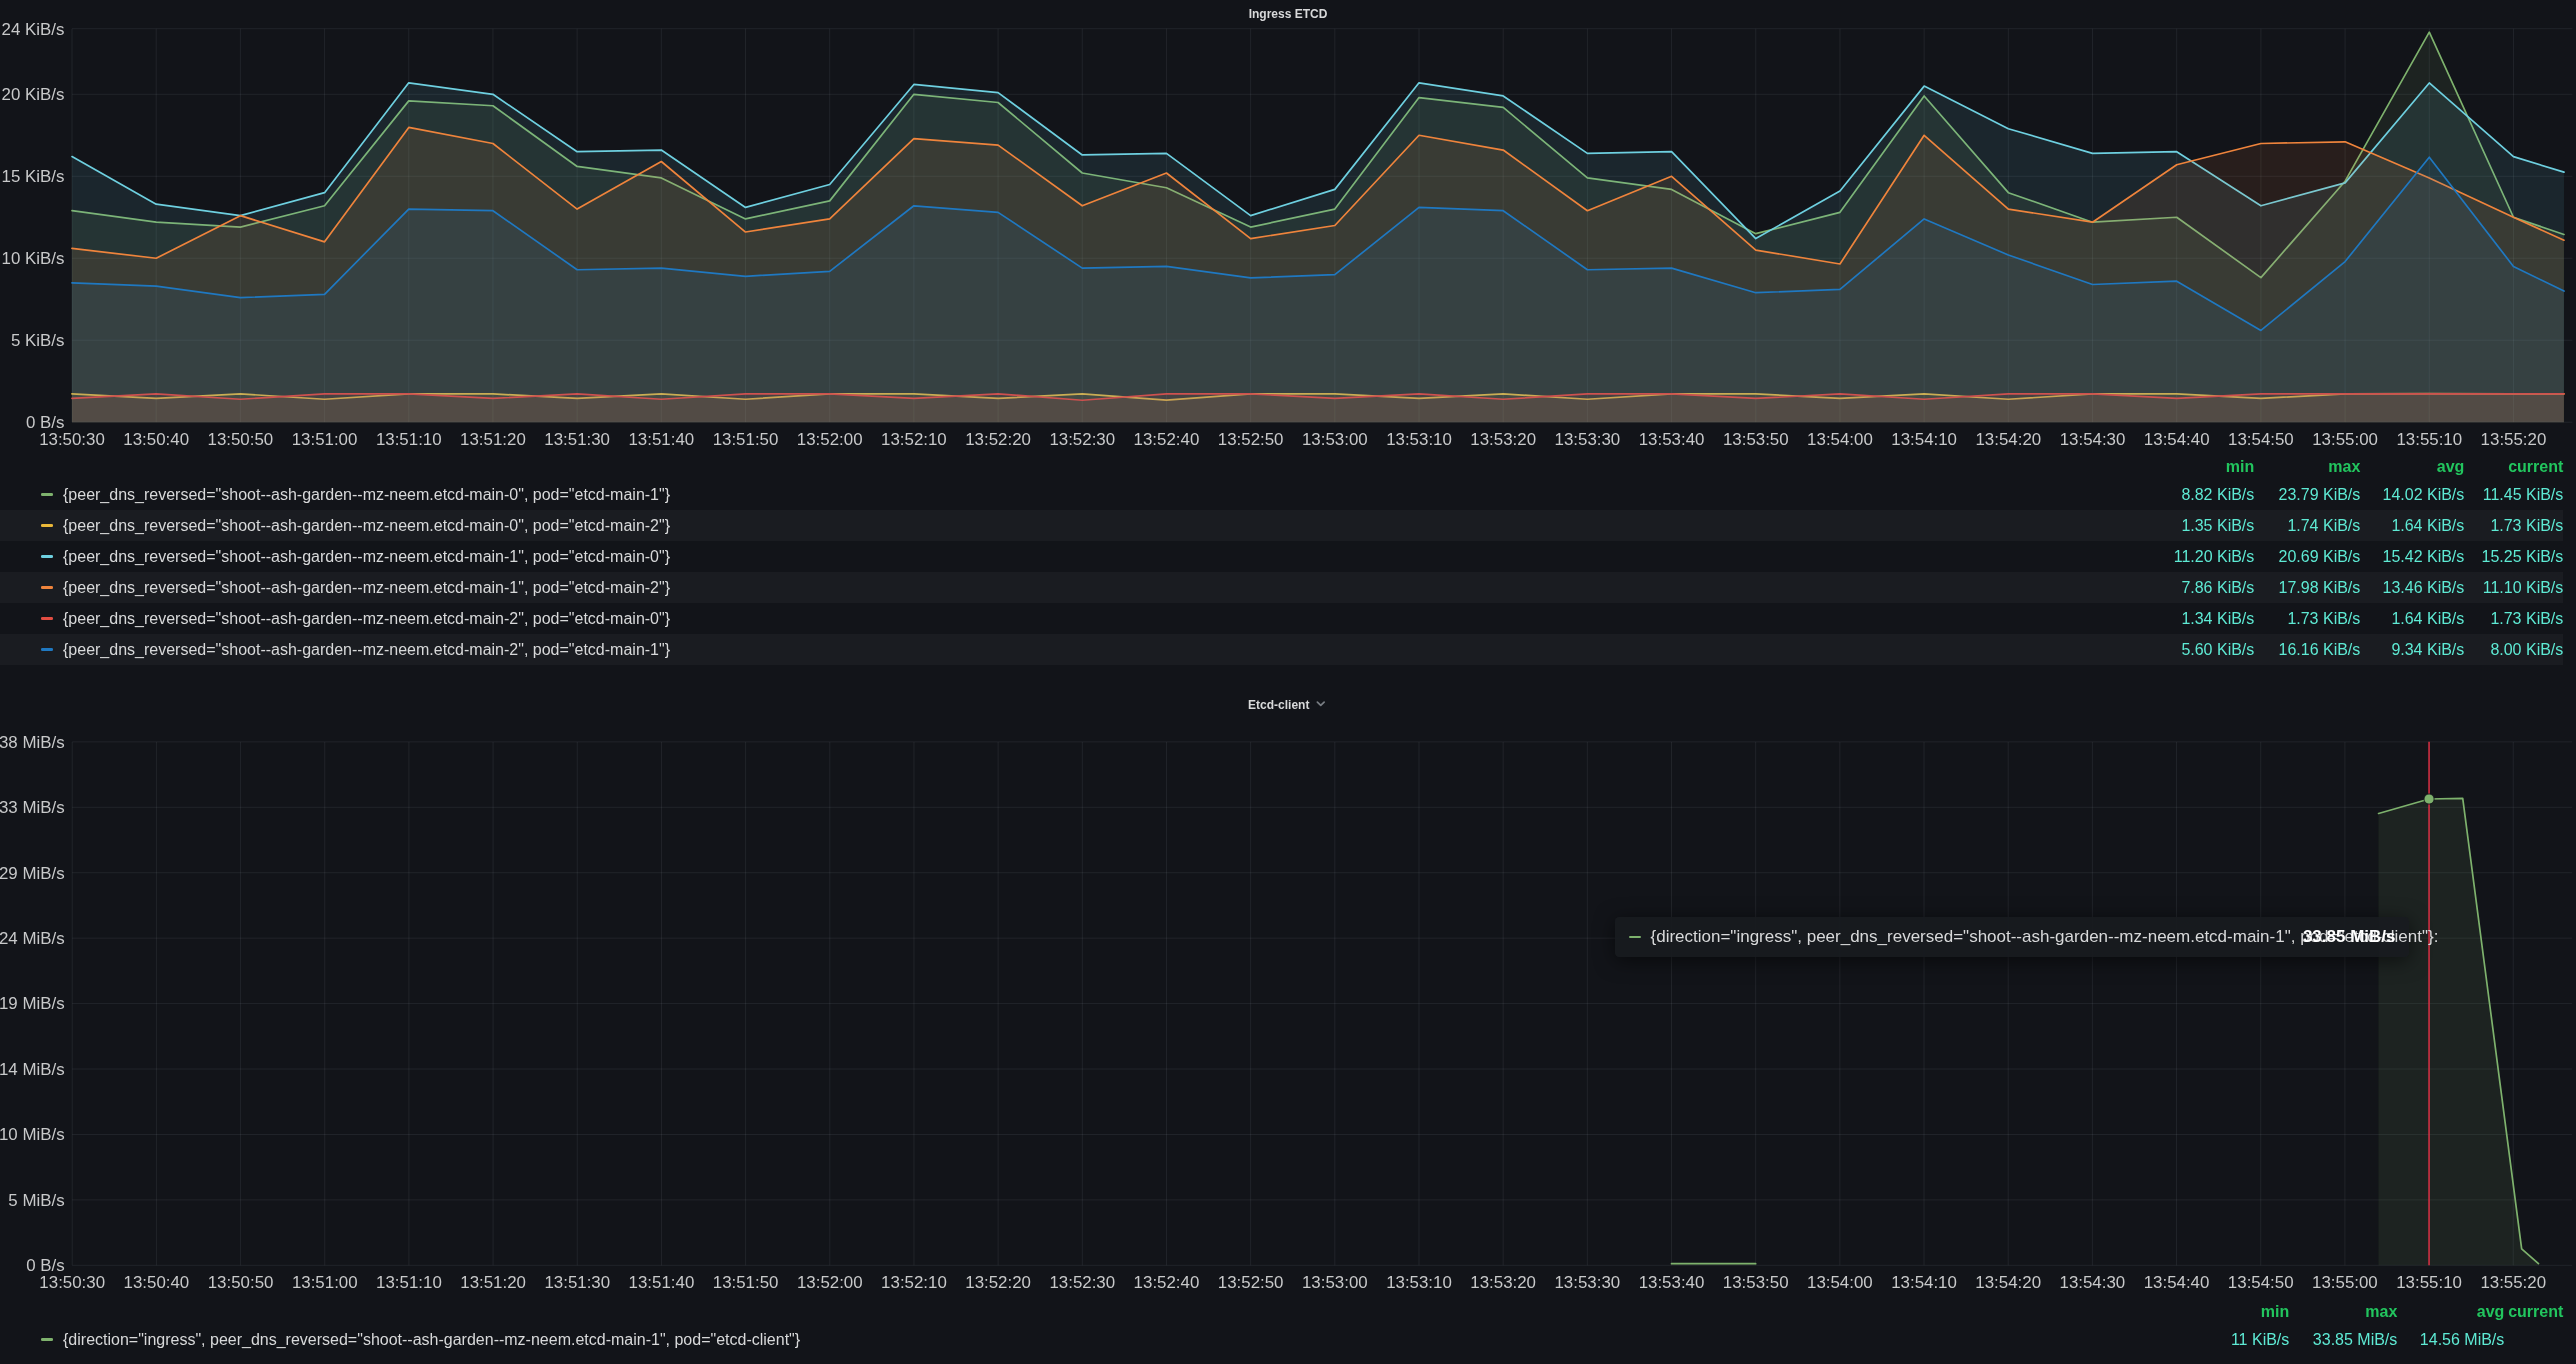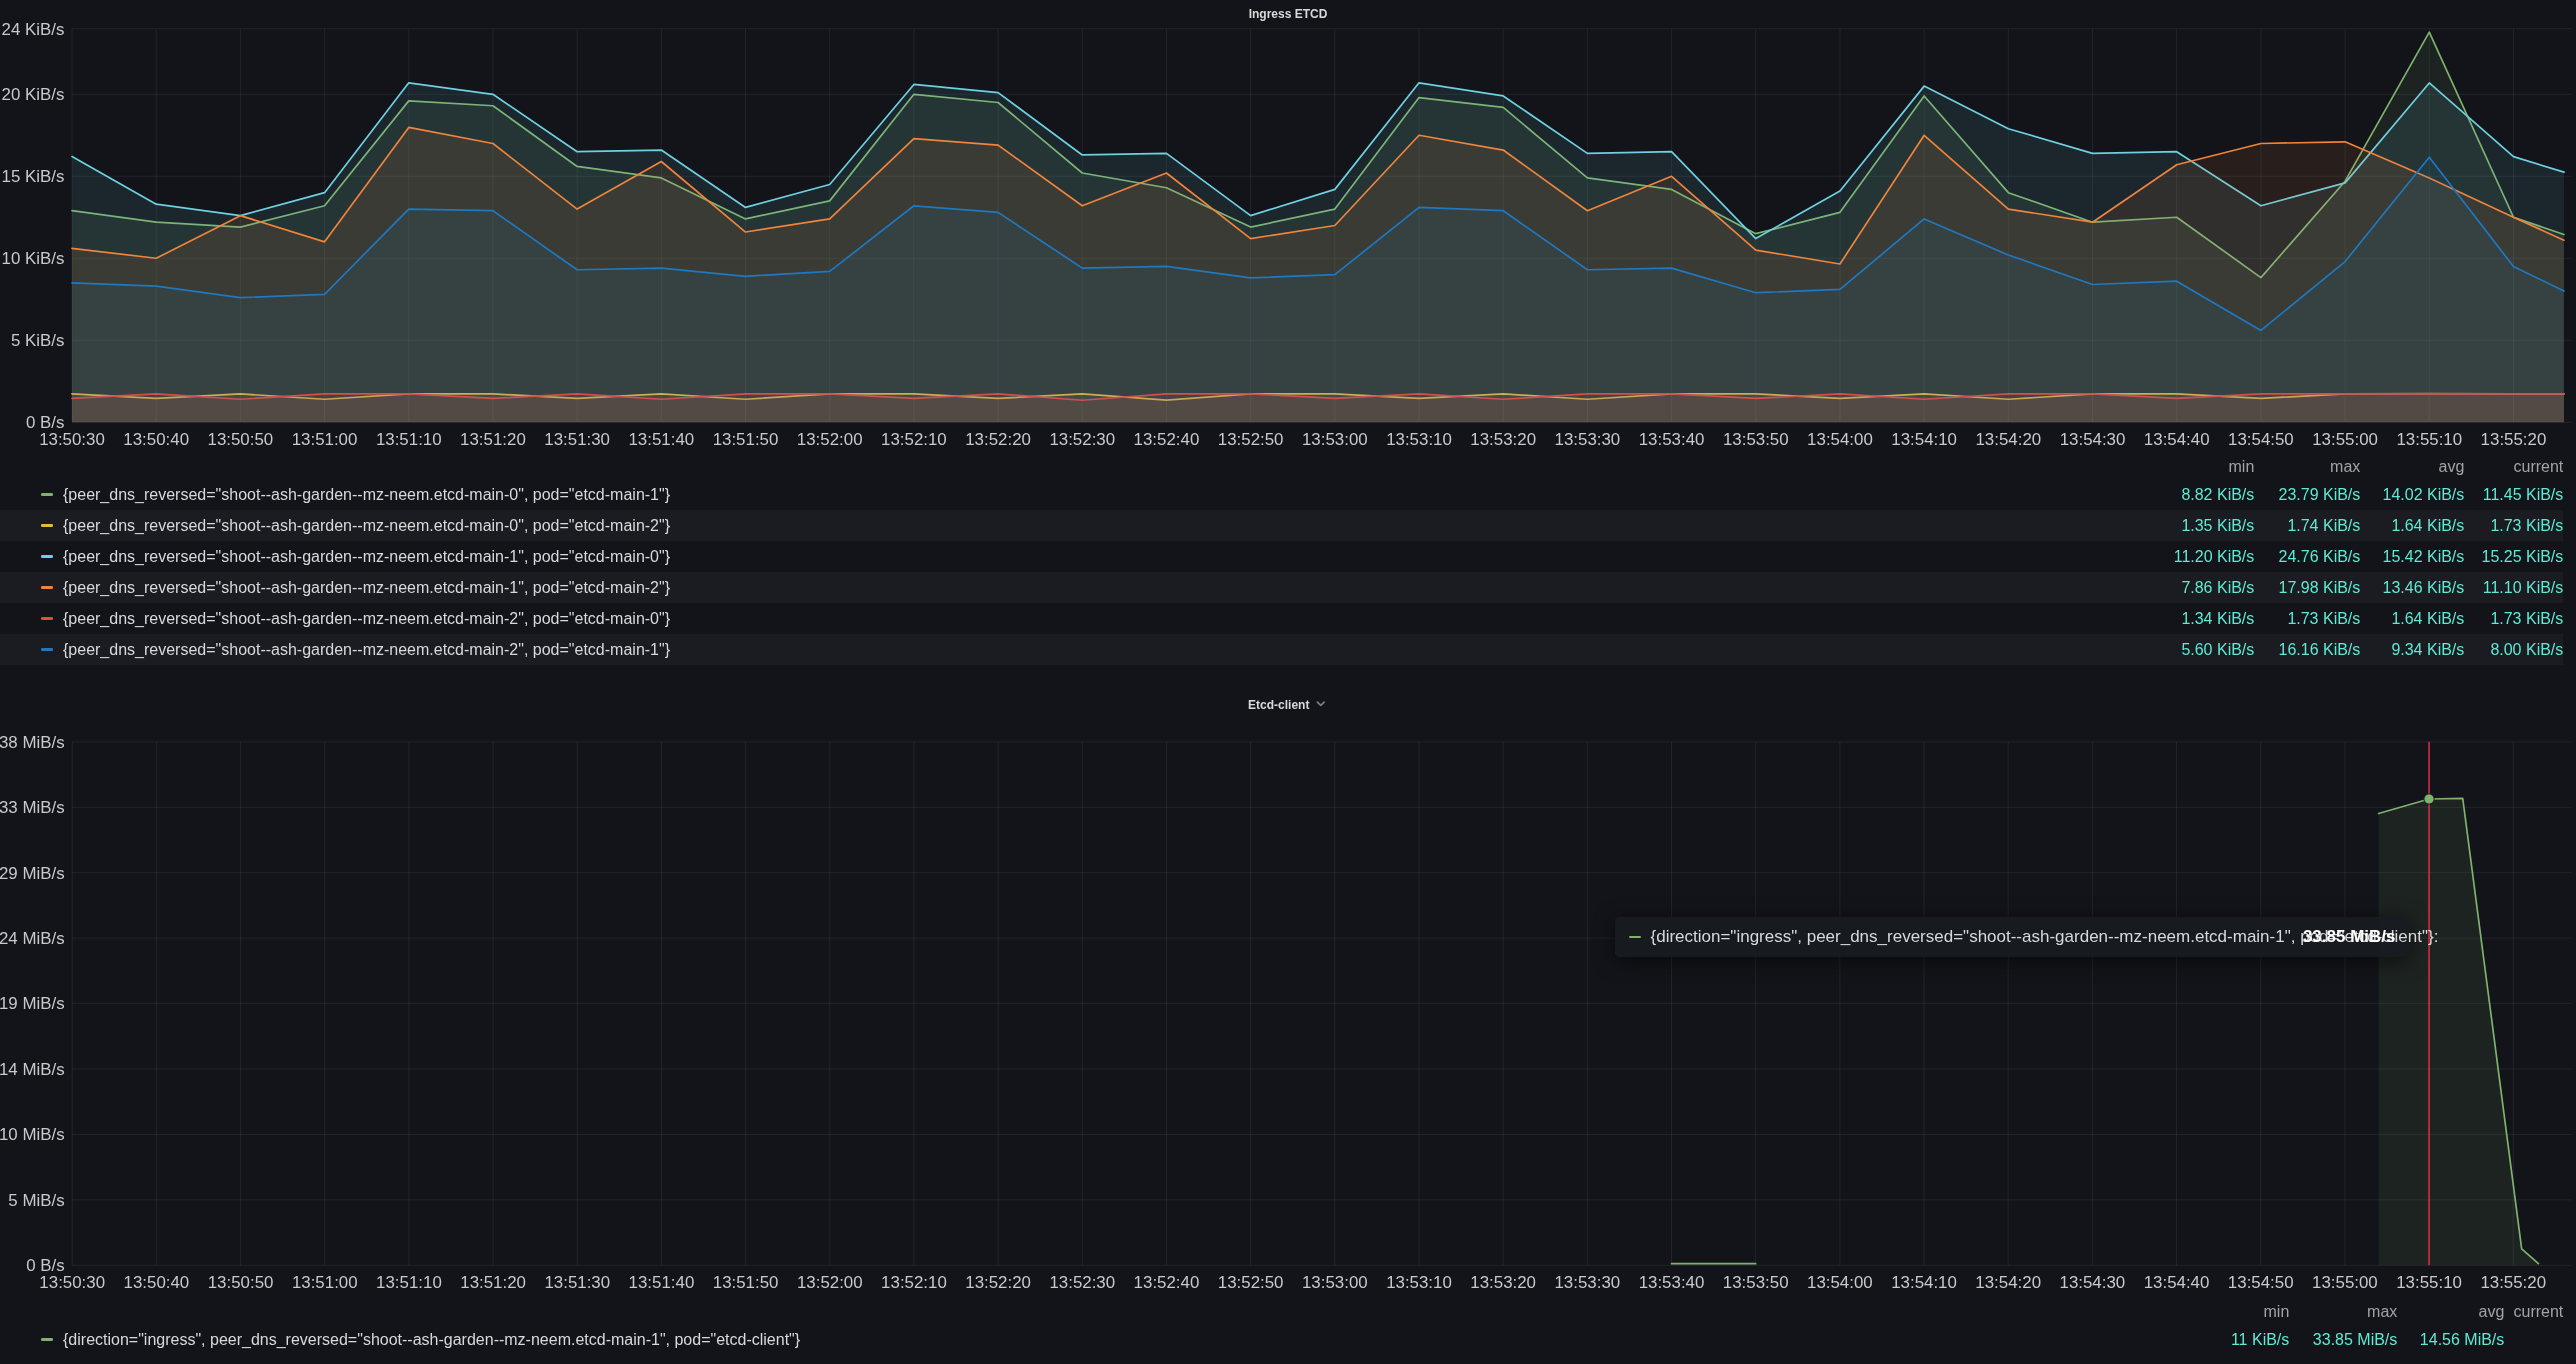--- a/index.html
+++ b/index.html
@@ -17,21 +17,21 @@
   .gl{stroke:rgba(208,216,232,0.10);stroke-width:1}
   .axis{fill:#c8c9ca;font-size:20px}
   .legend{position:absolute;left:0;width:2576px;font-size:16px;box-sizing:border-box;padding-right:12.7px}
   .lrow{display:grid;align-items:center;height:31px}
   .legend-1 .lrow{grid-template-columns:1fr 122px 106px 104px 99px}
   .legend-2 .lrow{grid-template-columns:1fr 127px 108px 107px 59px}
   .lrow.lhead{height:25px}
   .lrow.alt{background:rgba(255,255,255,0.035)}
   .llabel{padding-left:41px;display:flex;align-items:center;white-space:nowrap;min-width:0}
   .num{text-align:right;white-space:nowrap;color:#5eead4}
-  .lh{color:#a3a3a3;font-weight:400}
+  .lh{color:#22c55e;font-weight:700}
   .marker{display:inline-block;width:12px;height:2.5px;border-radius:1.3px;margin-right:10px;flex:none}
   .lbl{cursor:pointer;overflow:hidden;text-overflow:ellipsis}
   .tooltip{
     position:absolute;left:1615px;top:917px;width:794px;box-sizing:border-box;
     background:rgba(24,27,31,0.97);border-radius:4.2px;padding:10px 13.5px;
     box-shadow:0 3.4px 20px rgba(0,0,0,0.55);z-index:5;font-size:17px;
   }
   .tt-time{text-align:center;font-weight:700;margin-bottom:9.3px}
   .tt-row{display:flex;align-items:center;white-space:nowrap}
   .tt-label{flex:1;min-width:0}
@@ -178,21 +178,21 @@
     <div class="num">1.64 KiB/s</div>
     <div class="num">1.73 KiB/s</div>
   </div>
 
   <div class="lrow">
     <div class="llabel">
       <span class="marker" style="background: rgb(110, 208, 224);"></span>
       <span class="lbl">{peer_dns_reversed="shoot--ash-garden--mz-neem.etcd-main-1", pod="etcd-main-0"}</span>
     </div>
     <div class="num">11.20 KiB/s</div>
-    <div class="num">24.76 KiB/s</div>
+    <div class="num">20.69 KiB/s</div>
     <div class="num">15.42 KiB/s</div>
     <div class="num">15.25 KiB/s</div>
   </div>
 
   <div class="lrow alt">
     <div class="llabel">
       <span class="marker" style="background: rgb(239, 132, 60);"></span>
       <span class="lbl">{peer_dns_reversed="shoot--ash-garden--mz-neem.etcd-main-1", pod="etcd-main-2"}</span>
     </div>
     <div class="num">7.86 KiB/s</div>

